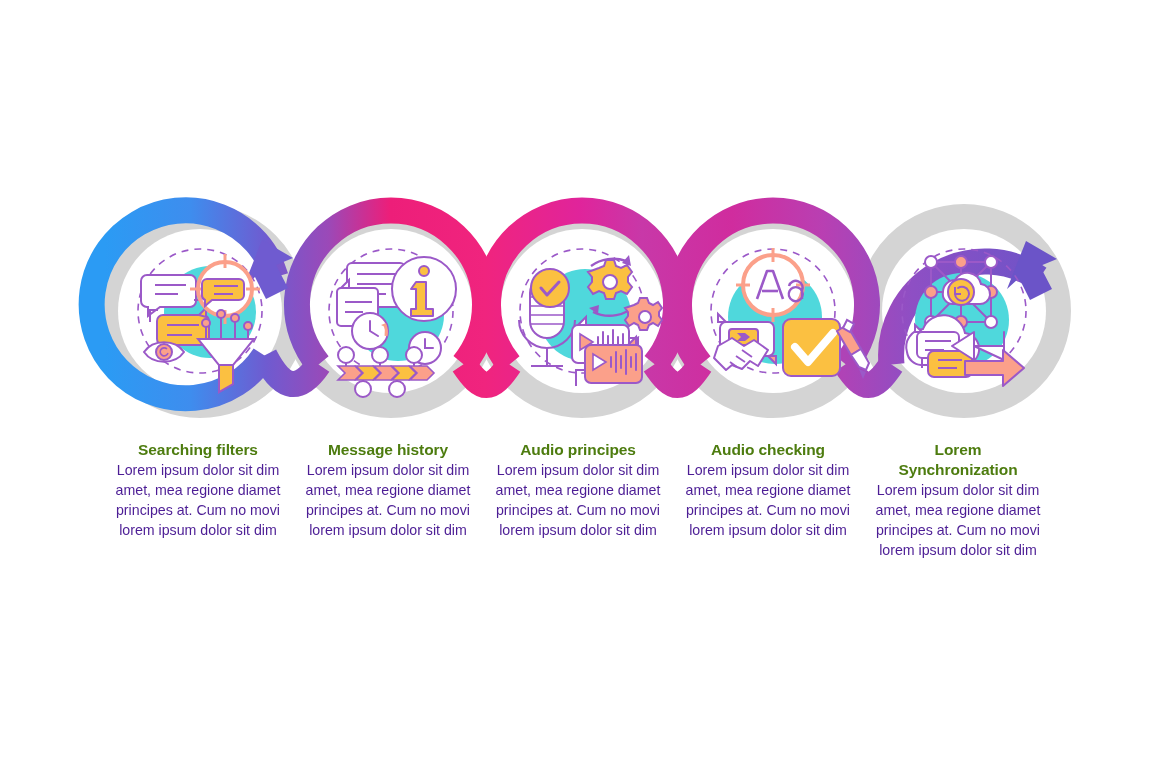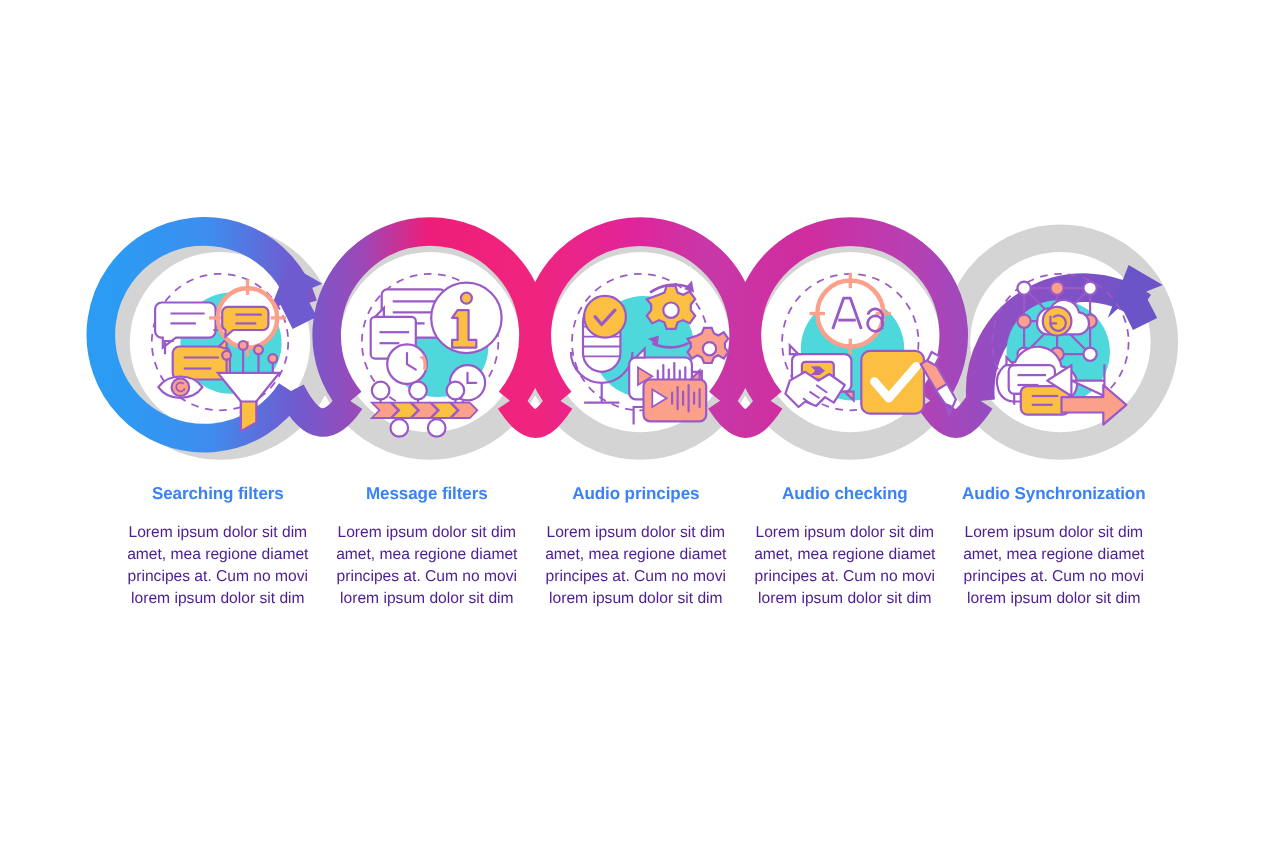--- a/index.html
+++ b/index.html
@@ -39,26 +39,26 @@
     align-items: flex-start;
   }
   .label-col {
     width: 190px;
     display: flex;
     flex-direction: column;
     align-items: center;
     text-align: center;
   }
   .label-title {
-    color: #3b82f6;
+    color: #4d7c0f;
     font-weight: bold;
     font-size: 15.5px;
     line-height: 1.28;
     letter-spacing: -0.1px;
-    margin: 0 0 14px 0;
+    margin: 0 0 0 0;
     max-width: 170px;
   }
   .label-body {
     color: #4c1d95;
     font-size: 14.2px;
     line-height: 1.42;
     margin: 0;
     max-width: 175px;
     text-align: center;
   }
@@ -368,30 +368,30 @@
       <path d="M 965 361 h 38 v -11 l 21 18 l -21 18 v -11 h -38 z" fill="#FBA08A" stroke="#9B59C8" stroke-width="2" stroke-linejoin="round"></path>
     </g>
   </svg>
 
   <div class="labels">
     <div class="label-col col-0">
       <div class="label-title">Searching filters</div>
       <div class="label-body">Lorem ipsum dolor sit dim amet, mea regione diamet principes at. Cum no movi lorem ipsum dolor sit dim</div>
     </div>
     <div class="label-col">
-      <div class="label-title">Message filters</div>
+      <div class="label-title">Message history</div>
       <div class="label-body">Lorem ipsum dolor sit dim amet, mea regione diamet principes at. Cum no movi lorem ipsum dolor sit dim</div>
     </div>
     <div class="label-col">
       <div class="label-title">Audio principes</div>
       <div class="label-body">Lorem ipsum dolor sit dim amet, mea regione diamet principes at. Cum no movi lorem ipsum dolor sit dim</div>
     </div>
     <div class="label-col">
       <div class="label-title">Audio checking</div>
       <div class="label-body">Lorem ipsum dolor sit dim amet, mea regione diamet principes at. Cum no movi lorem ipsum dolor sit dim</div>
     </div>
     <div class="label-col col-4">
-      <div class="label-title">Audio Synchronization</div>
+      <div class="label-title">Lorem Synchronization</div>
       <div class="label-body">Lorem ipsum dolor sit dim amet, mea regione diamet principes at. Cum no movi lorem ipsum dolor sit dim</div>
     </div>
   </div>
 
 </div>
 
 </body></html>

